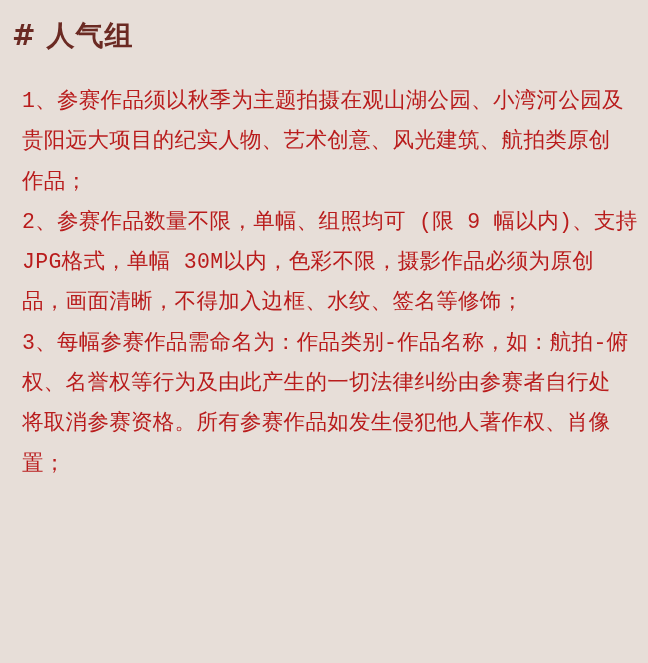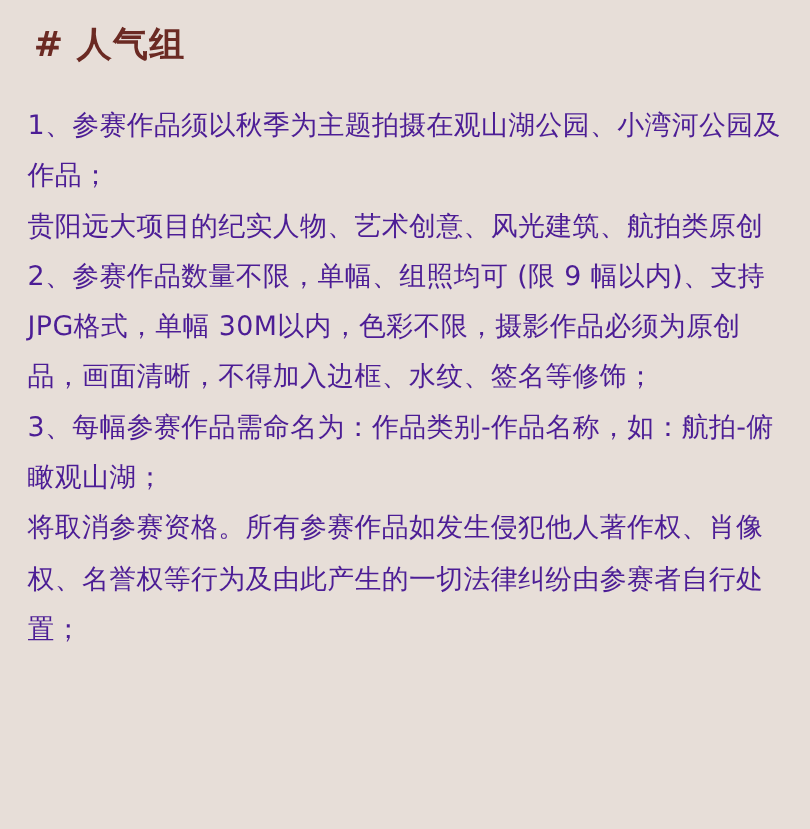--- a/index.html
+++ b/index.html
@@ -16,21 +16,21 @@
     }
     .page {
       position: absolute;
       left: 0;
       top: 0;
       width: 648px;
       height: 663px;
     }
     .title {
       position: absolute;
-      left: 27px;
+      left: 12px;
       top: 18px;
       margin: 0;
       font-size: 28px;
       font-weight: bold;
       color: #6b2a23;
       line-height: 36px;
       white-space: nowrap;
       letter-spacing: 1px;
     }
     .title .hash {
@@ -40,47 +40,47 @@
       position: absolute;
       left: 22px;
       top: 81px;
       width: 620px;
     }
     .line {
       display: block;
       font-size: 21.5px;
       line-height: 40.3px;
       height: 40.3px;
-      color: #4c1d95;
+      color: #b91c1c;
       white-space: nowrap;
       letter-spacing: 0.3px;
+      font-family: Liberation Mono, monospace;
     }
   </style>
 </head>
 <body>
 
 <div class="page">
   <h1 class="title">
     <span class="hash">#</span><span>人气组</span>
   </h1>
 
   <div class="body">
     <div>
       <span class="line">1、参赛作品须以秋季为主题拍摄在观山湖公园、小湾河公园及</span>
+      <span class="line">贵阳远大项目的纪实人物、艺术创意、风光建筑、航拍类原创</span>
       <span class="line">作品；</span>
-      <span class="line">贵阳远大项目的纪实人物、艺术创意、风光建筑、航拍类原创</span>
     </div>
     <div>
       <span class="line">2、参赛作品数量不限，单幅、组照均可 (限 9 幅以内)、支持</span>
       <span class="line">JPG格式，单幅 30M以内，色彩不限，摄影作品必须为原创</span>
       <span class="line">品，画面清晰，不得加入边框、水纹、签名等修饰；</span>
     </div>
     <div>
       <span class="line">3、每幅参赛作品需命名为：作品类别-作品名称，如：航拍-俯</span>
-      <span class="line">瞰观山湖；</span>
     </div>
     <div>
+      <span class="line">权、名誉权等行为及由此产生的一切法律纠纷由参赛者自行处</span>
       <span class="line">将取消参赛资格。所有参赛作品如发生侵犯他人著作权、肖像</span>
-      <span class="line">权、名誉权等行为及由此产生的一切法律纠纷由参赛者自行处</span>
       <span class="line">置；</span>
     </div>
   </div>
 </div>
 
 </body></html>

